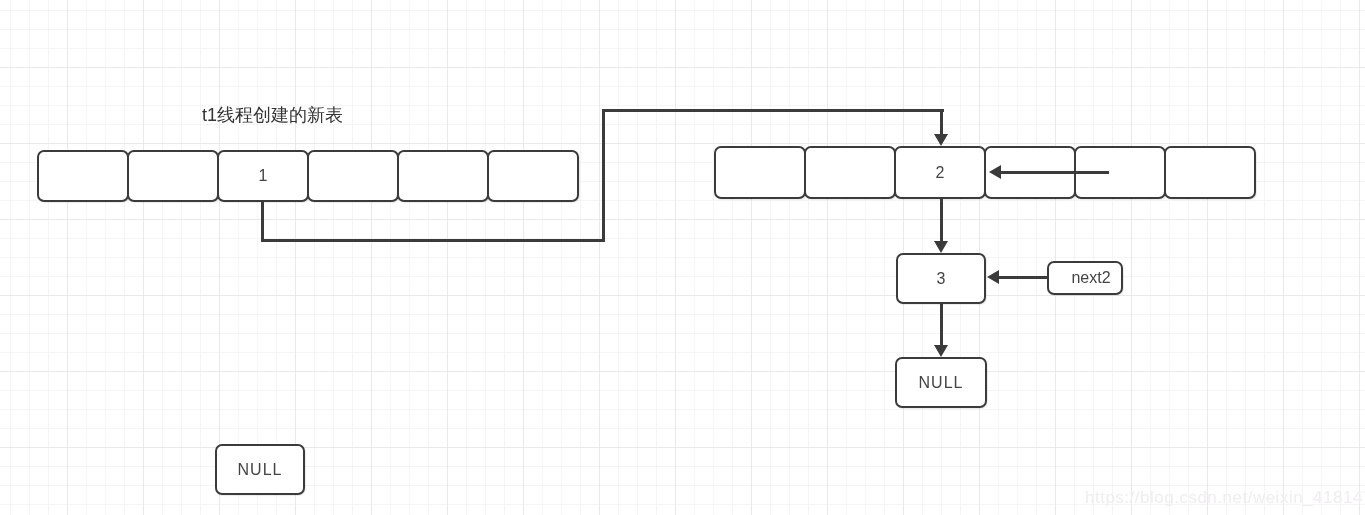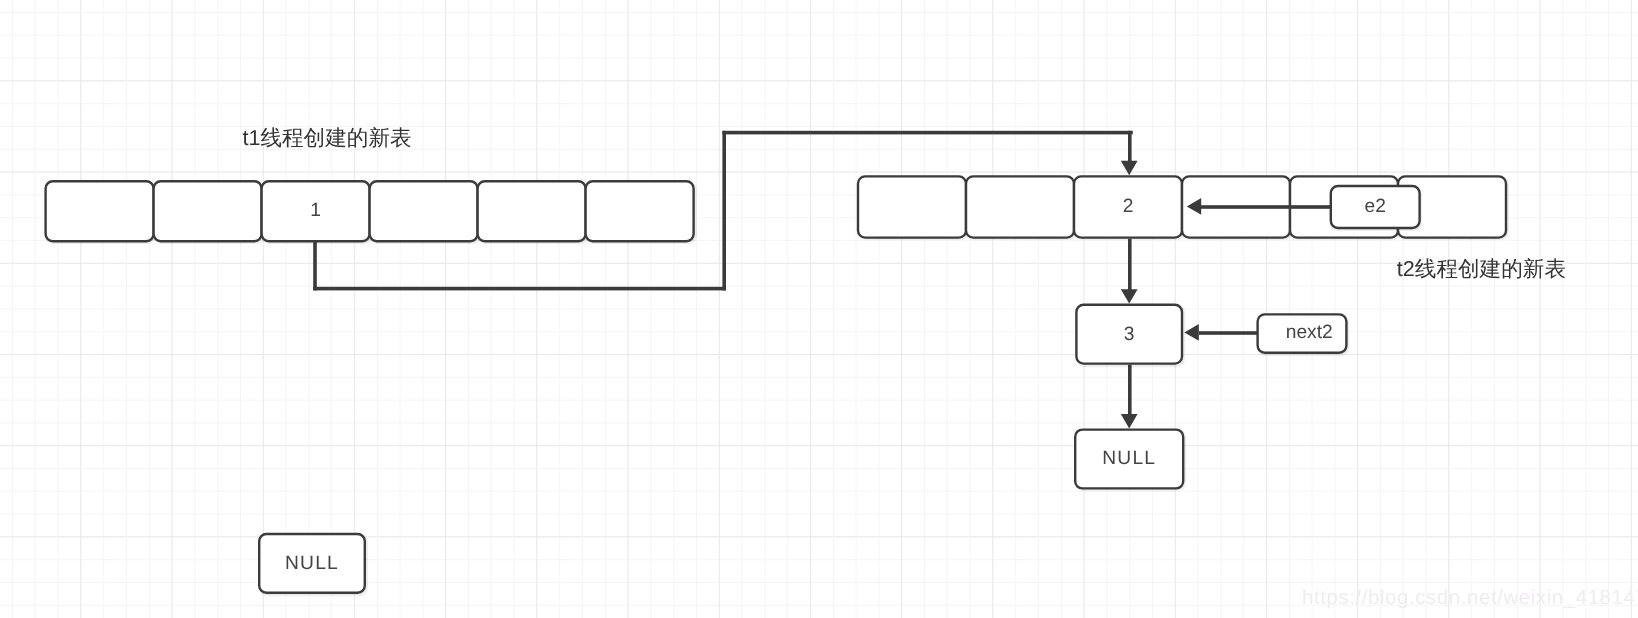--- a/index.html
+++ b/index.html
@@ -95,21 +95,20 @@
 
   <div class="abs row" style="left:37px; top:150px;">
     <div class="cell"></div>
     <div class="cell"></div>
     <div class="cell">1</div>
     <div class="cell"></div>
     <div class="cell"></div>
     <div class="cell"></div>
   </div>
 
-  <div class="abs diagram-label" style="left:1164px; top:212px;">t2线程创建的新表</div>
 
   <div class="abs row" style="left:714px; top:146px;">
     <div class="cell" style="height:53px;"></div>
     <div class="cell" style="height:53px;"></div>
     <div class="cell" style="height:53px;">2</div>
     <div class="cell" style="height:53px;"></div>
     <div class="cell" style="height:53px;"></div>
     <div class="cell" style="height:53px;"></div>
   </div>
 
@@ -131,19 +130,18 @@
 
   <div class="abs line" style="left:999px; top:276px; width:49px; height:3px;"></div>
   <div class="abs arrowhead-left" style="left:987px; top:270px;"></div>
 
   <div class="abs node" style="left:896px; top:253px; width:90px; height:51px;">3</div>
 
   <div class="abs node" style="left:895px; top:357px; width:92px; height:51px; letter-spacing:1px;">NULL</div>
 
   <div class="abs node" style="left:1047px; top:261px; width:76px; height:34px;padding-left:12px;">next2</div>
 
-  <div class="abs node" style="left:1108px; top:154px; width:76px; height:37px;">e2</div>
 
   <div class="abs node" style="left:215px; top:444px; width:90px; height:51px; letter-spacing:1px;">NULL</div>
 
   <div class="abs watermark" style="left:1085px; top:488px;">https://blog.csdn.net/weixin_41814742</div>
 
 </div>
 
 </body></html>

